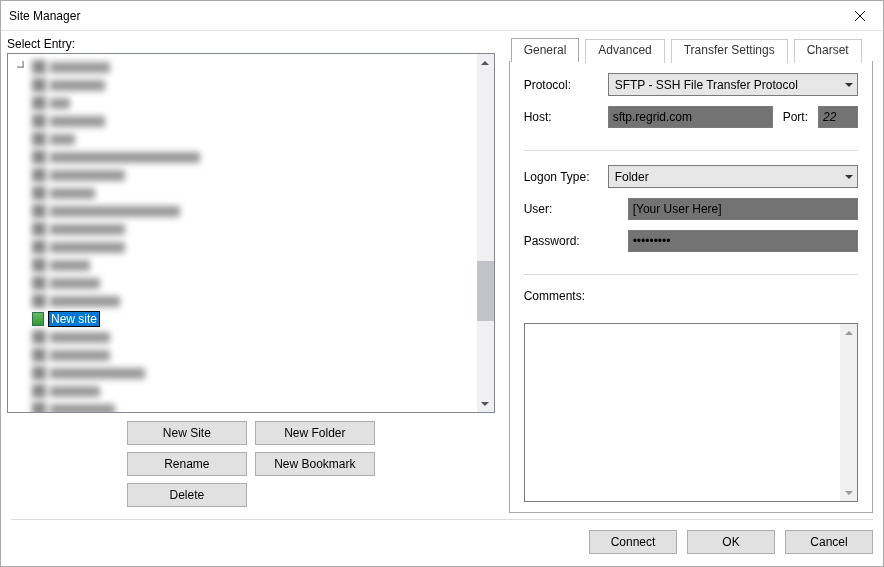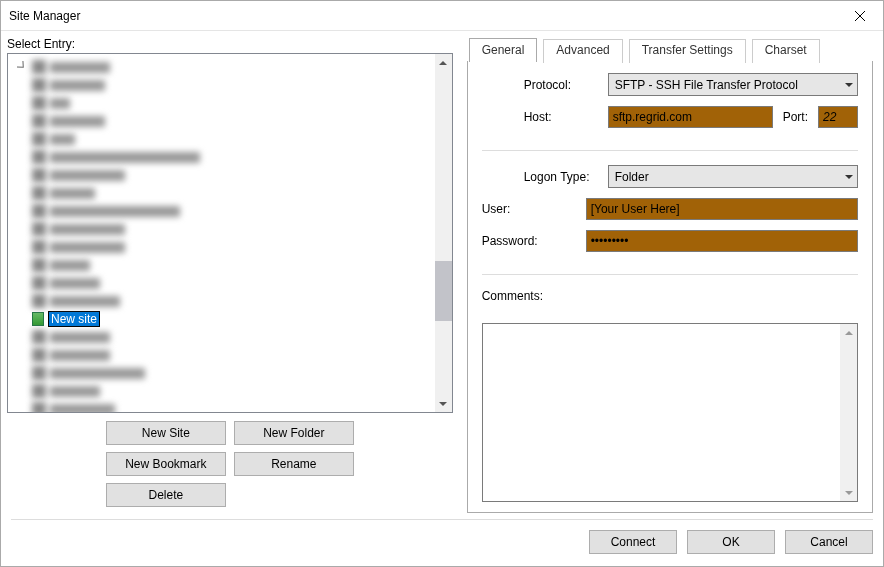--- a/index.html
+++ b/index.html
@@ -81,23 +81,23 @@
   }
   .tab.inactive { background:#fff; border-color:#ccc; top:2px; padding-top:3px; padding-bottom:3px;}
   .tab.active { border-color:#aaa; background:#fff; z-index:3;}
 
   .panel {
     border:1px solid #aaa; border-top:none; flex:1; padding:12px 14px 10px 14px;
     display:flex; flex-direction:column;
   }
   .form-row { display:flex; align-items:center; gap:10px; margin-bottom:10px; }
   .form-row label { display:inline-block; }
-  .lbl-col { width:74px;margin-left:42px; }
+  .lbl-col { width:74px; }
   select.win, input.win {
-    border:1px solid #7a7a7a; background:#a16207; height:22px; padding:2px 4px;
+    border:1px solid #7a7a7a; background:#737373; height:22px; padding:2px 4px;
     font-size:12px;
   }
   .select-wrap {
     position:relative; display:inline-flex; align-items:center; background:#e6e6e6;
     border:1px solid #7a7a7a; height:23px;
   }
   .select-wrap .val { padding:0 18px 0 6px; flex:1; }
   .select-wrap .caret {
     position:absolute; right:4px; top:50%; transform:translateY(-50%);
     border-left:4px solid transparent; border-right:4px solid transparent;
@@ -235,22 +235,22 @@
             <svg width="8" height="4">
                 <polygon points="0,0 8,0 4,4" fill="#555"></polygon>
               </svg>
           </div>
         </div>
       </div>
 
       <div class="left-buttons">
         <button class="win">New Site</button>
         <button class="win">New Folder</button>
+        <button class="win">Rename</button>
         <button class="win">New Bookmark</button>
-        <button class="win">Rename</button>
         <button class="win">Delete</button>
       </div>
     </div>
 
     <div class="right">
       <div class="tabstrip">
         <div class="tab active">General</div>
         <div class="tab inactive">Advanced</div>
         <div class="tab inactive">Transfer Settings</div>
         <div class="tab inactive">Charset</div>

